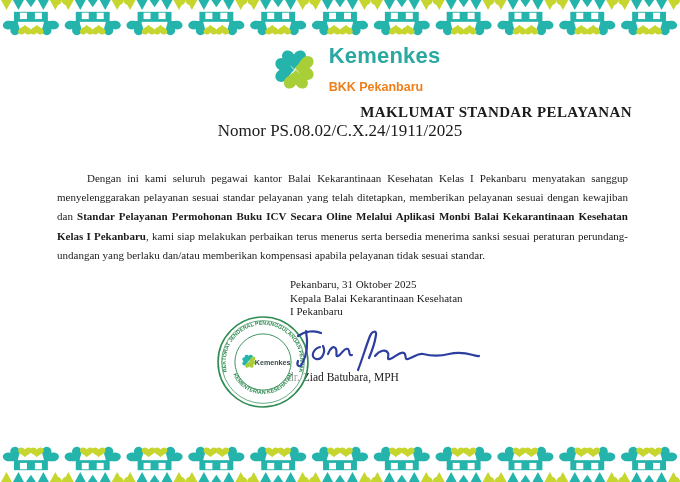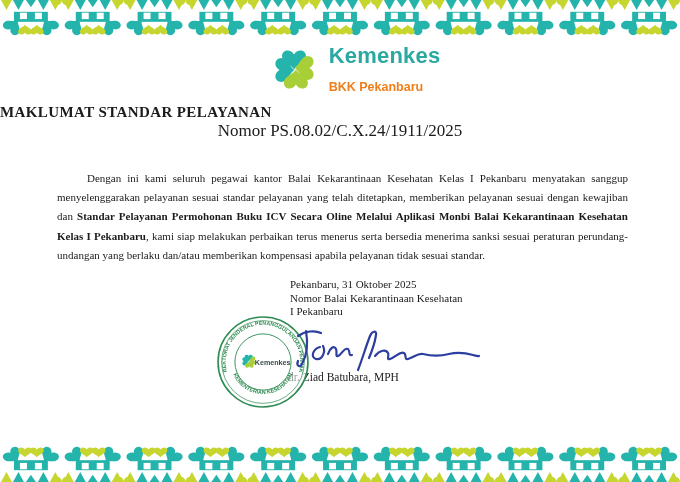--- a/index.html
+++ b/index.html
@@ -14,21 +14,21 @@
   .logo-row{
     position:absolute;top:44px;left:0;width:680px;
     display:flex;justify-content:center;align-items:center;gap:9px;
     padding-left:28px;box-sizing:border-box;
     font-family:"Liberation Sans",sans-serif;
   }
   .logo-text-col{display:flex;flex-direction:column;line-height:1.05;}
   .logo-title{font-size:22px;font-weight:bold;color:#2ba9a1;letter-spacing:.2px;}
   .logo-subtitle{font-size:12.5px;font-weight:bold;color:#ef7f1a;margin-top:14px;}
   .doc-title{
-    position:absolute;top:104px;left:0;width:632px;text-align:left;
+    position:absolute;top:104px;left:0;width:632px;text-align:right;
     font-size:15px;font-weight:bold;letter-spacing:.4px;
   }
   .doc-number{
     position:absolute;top:121px;left:0;width:680px;text-align:center;font-size:17px;
   }
   .body-paragraph{
     position:absolute;top:158px;left:57px;width:571px;
     font-size:11px;line-height:19.2px;text-align:justify;text-indent:30px;
   }
   .sig-block{
@@ -99,21 +99,21 @@
     </div>
   </div>
 
   <div class="doc-title">MAKLUMAT STANDAR PELAYANAN</div>
   <div class="doc-number">Nomor PS.08.02/C.X.24/1911/2025</div>
 
   <p class="body-paragraph"><span>Dengan ini kami seluruh pegawai kantor Balai Kekarantinaan Kesehatan Kelas I Pekanbaru menyatakan sanggup menyelenggarakan pelayanan sesuai standar pelayanan yang telah ditetapkan, memberikan pelayanan sesuai dengan kewajiban dan </span><b>Standar Pelayanan Permohonan Buku ICV Secara Oline Melalui Aplikasi Monbi Balai Kekarantinaan Kesehatan Kelas I Pekanbaru</b><span>, kami siap melakukan perbaikan terus menerus serta bersedia menerima sanksi sesuai peraturan perundang-undangan yang berlaku dan/atau memberikan kompensasi apabila pelayanan tidak sesuai standar.</span></p>
 
   <div class="sig-block">
     <div>Pekanbaru, 31 Oktober 2025</div>
-    <div>Nomor Balai Kekarantinaan Kesehatan</div>
+    <div>Kepala Balai Kekarantinaan Kesehatan</div>
     <div>I Pekanbaru</div>
   </div>
 
   <div class="name-block">
     <div>dr. Ziad Batubara, MPH</div>
   </div>
 
   <svg class="stamp-svg" width="94" height="94" viewBox="0 0 92 92">
     <circle cx="46" cy="46" r="44" fill="rgba(255,255,255,0.55)" stroke="#2f8c52" stroke-width="1.6"></circle>
     <circle cx="46" cy="46" r="40.5" fill="none" stroke="#2f8c52" stroke-width="0.7"></circle>

